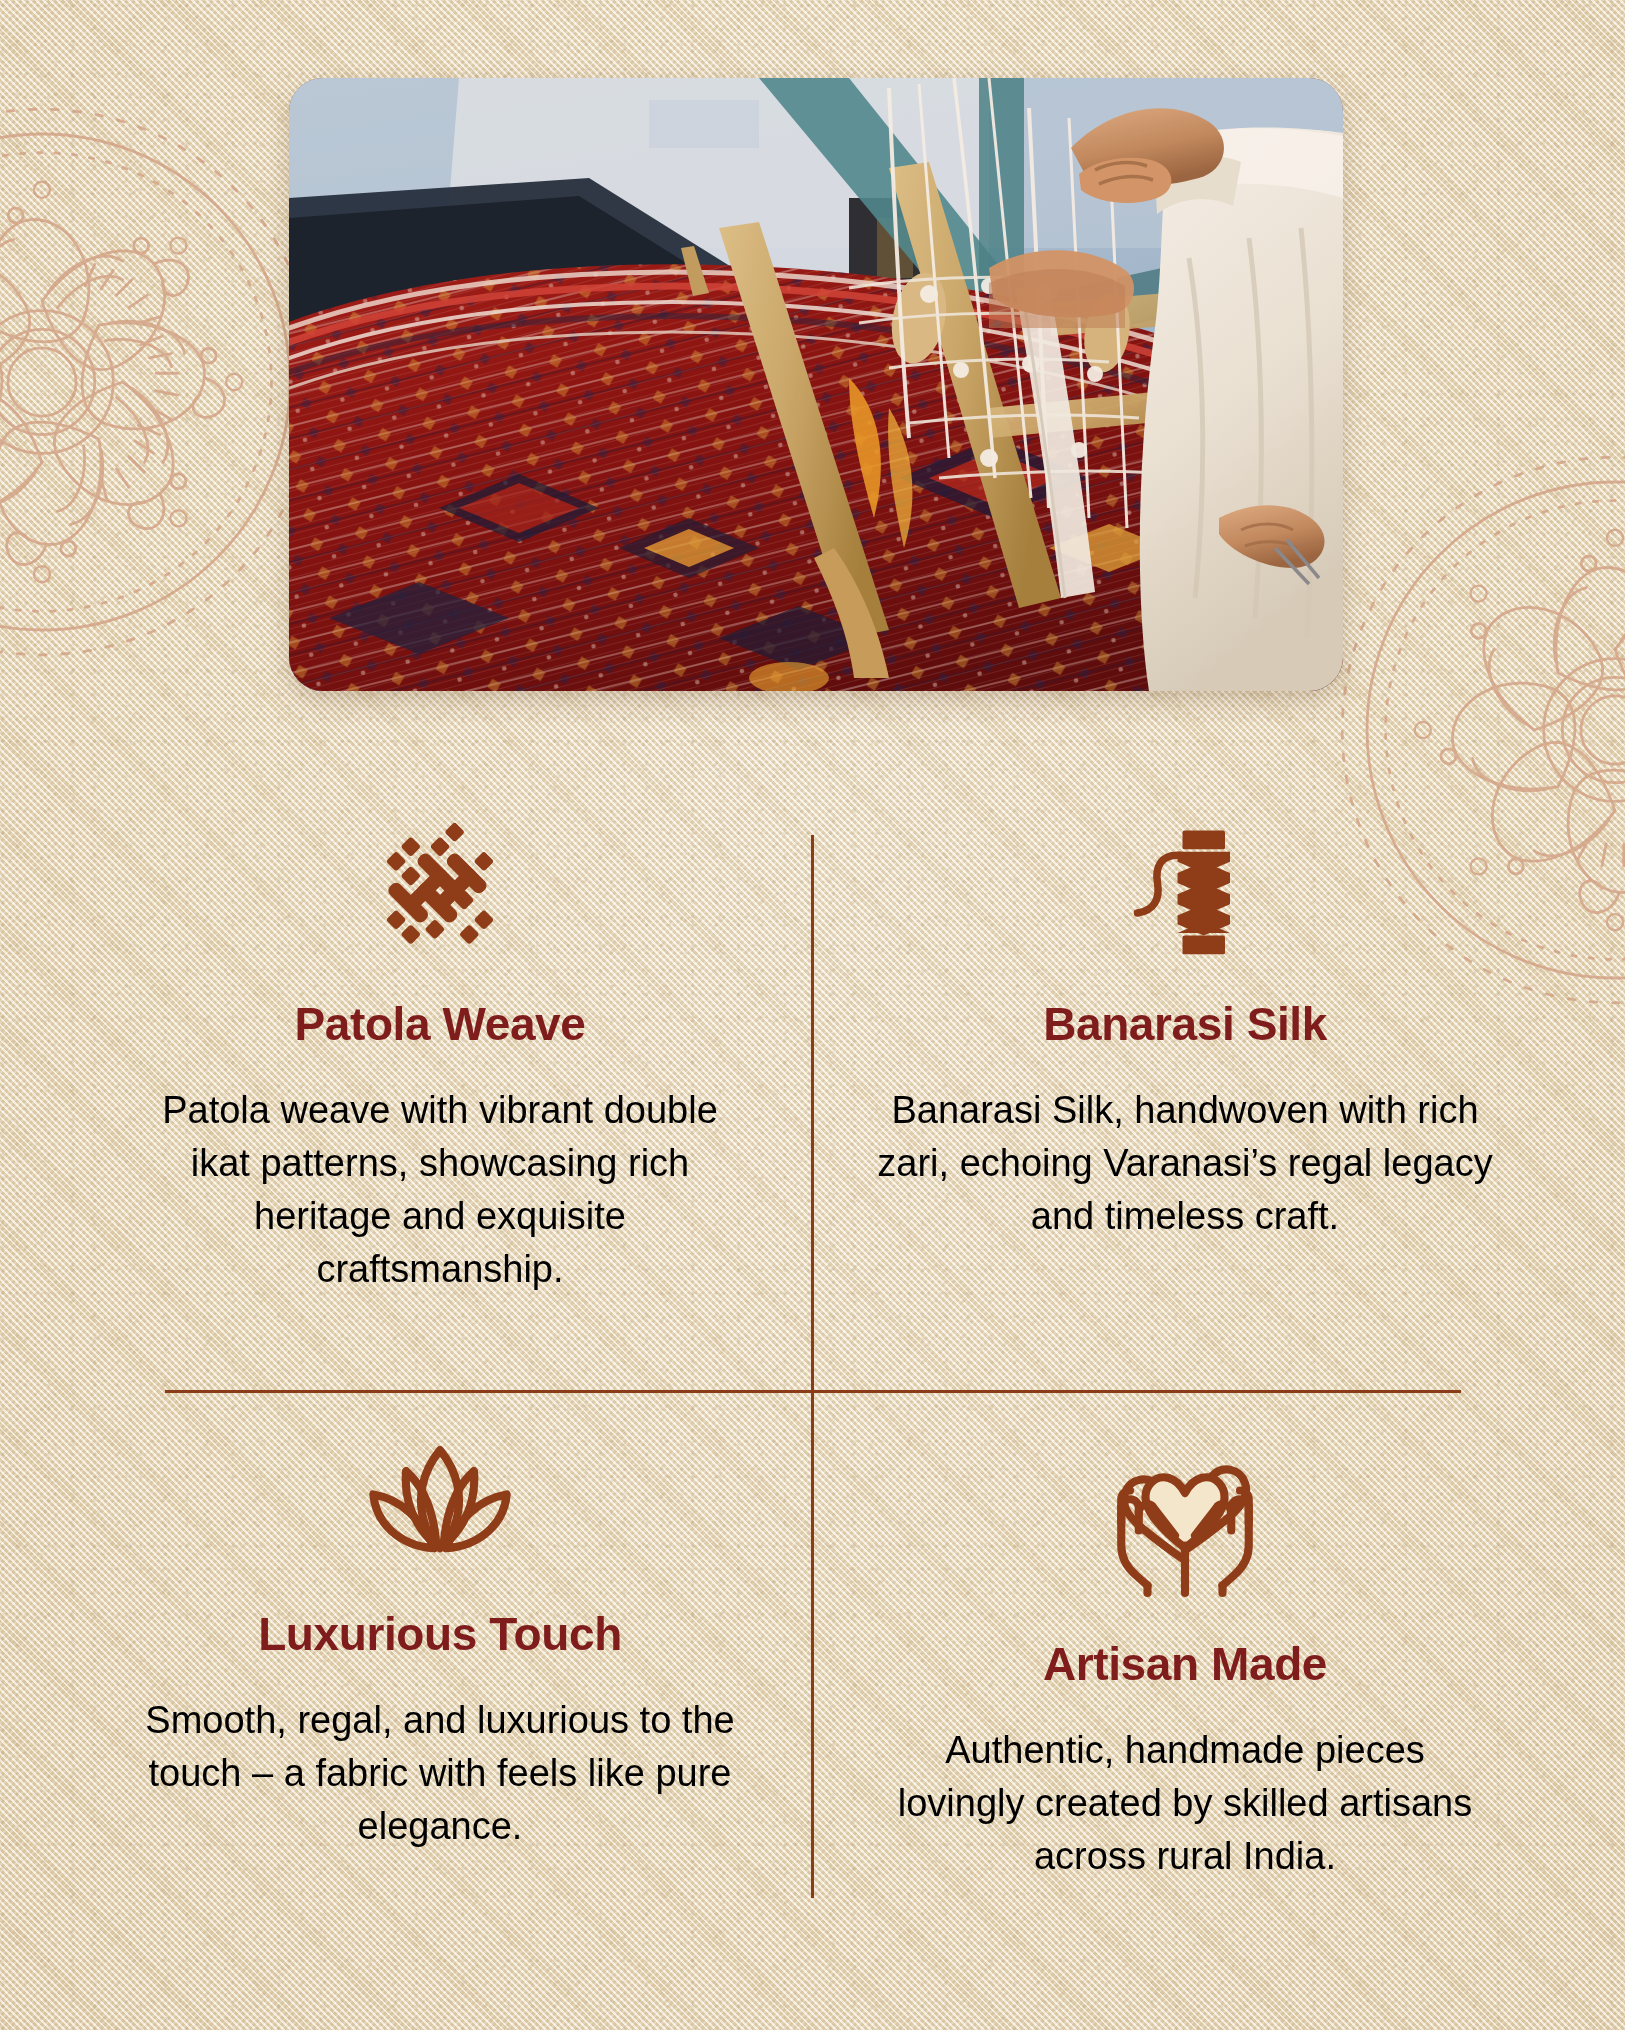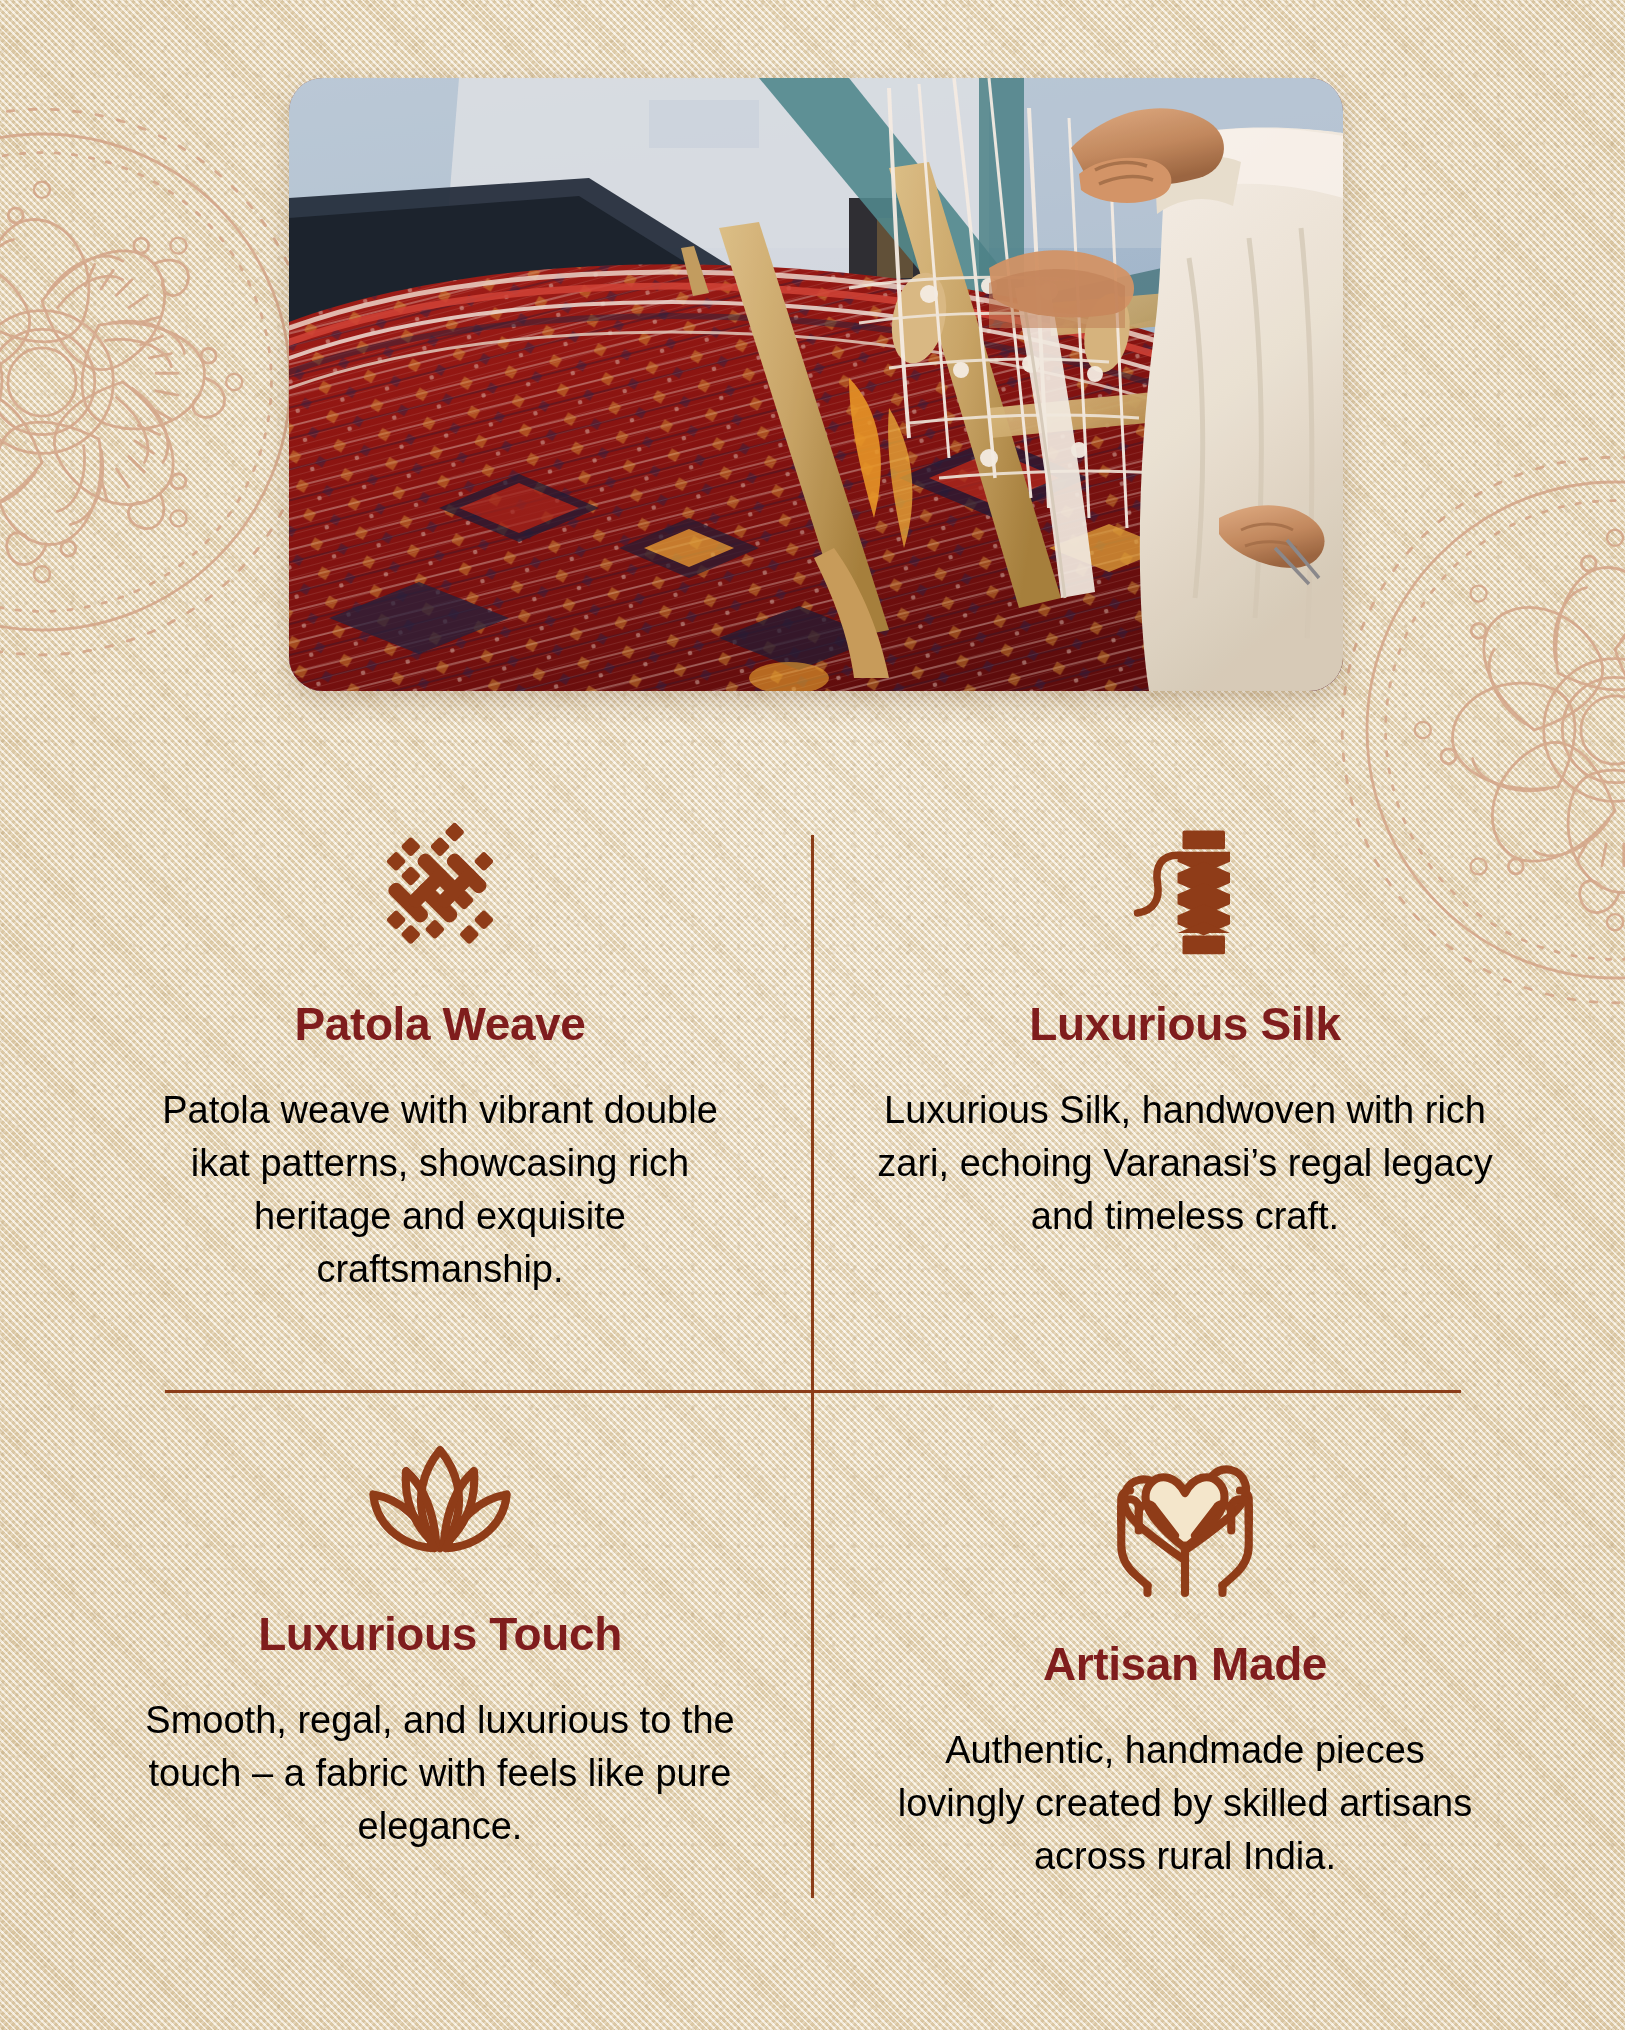--- a/index.html
+++ b/index.html
@@ -479,22 +479,22 @@
           <path d="M54,31 h42 v8 l-21,9 l-21,-9 Z"></path>
           <path d="M54,48 l21,-9 l21,9 v8 l-21,9 l-21,-9 Z"></path>
           <path d="M54,65 l21,-9 l21,9 v8 l-21,9 l-21,-9 Z"></path>
           <path d="M54,82 l21,-9 l21,9 v7 l-21,9 l-21,-9 Z"></path>
           <path d="M54,96 l21,-9 l21,9 v0 h-42 Z"></path>
         </g>
 
         <path d="M58,34 C40,32 36,44 38,56 C40,68 36,78 22,80" fill="none" stroke="#8f3c18" stroke-width="6" stroke-linecap="round"></path>
       </svg>
     </div>
-    <div class="feature-title">Luxurious Silk</div>
-    <div class="feature-desc">Luxurious Silk, handwoven with rich zari, echoing Varanasi’s regal legacy and timeless craft.</div>
+    <div class="feature-title">Banarasi Silk</div>
+    <div class="feature-desc">Banarasi Silk, handwoven with rich zari, echoing Varanasi’s regal legacy and timeless craft.</div>
   </div>
 
   <div class="cell" id="cell-luxury">
     <div class="feature-icon">
       <svg width="152" height="146" viewBox="0 0 130 110">
         <g fill="none" stroke="#8f3c18" stroke-width="7" stroke-linejoin="round" stroke-linecap="round">
 
           <path d="M65,14 C50,32 44,56 53,80 C58,93 65,98 65,98 C65,98 72,93 77,80 C86,56 80,32 65,14 Z"></path>
 
           <path d="M36,32 C34,56 42,78 62,96 C60,70 52,46 36,32 Z"></path>

